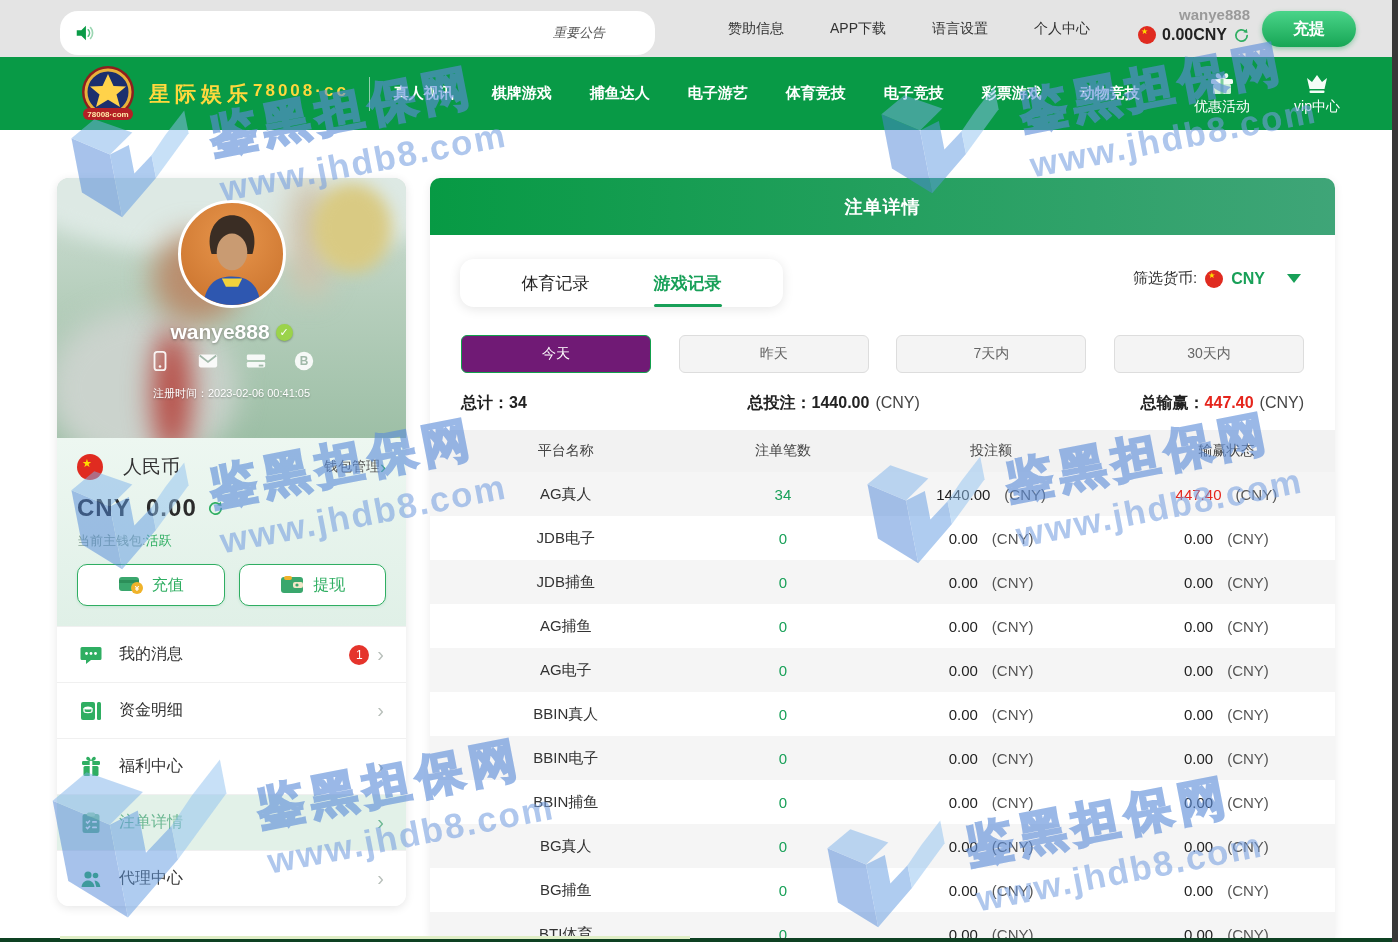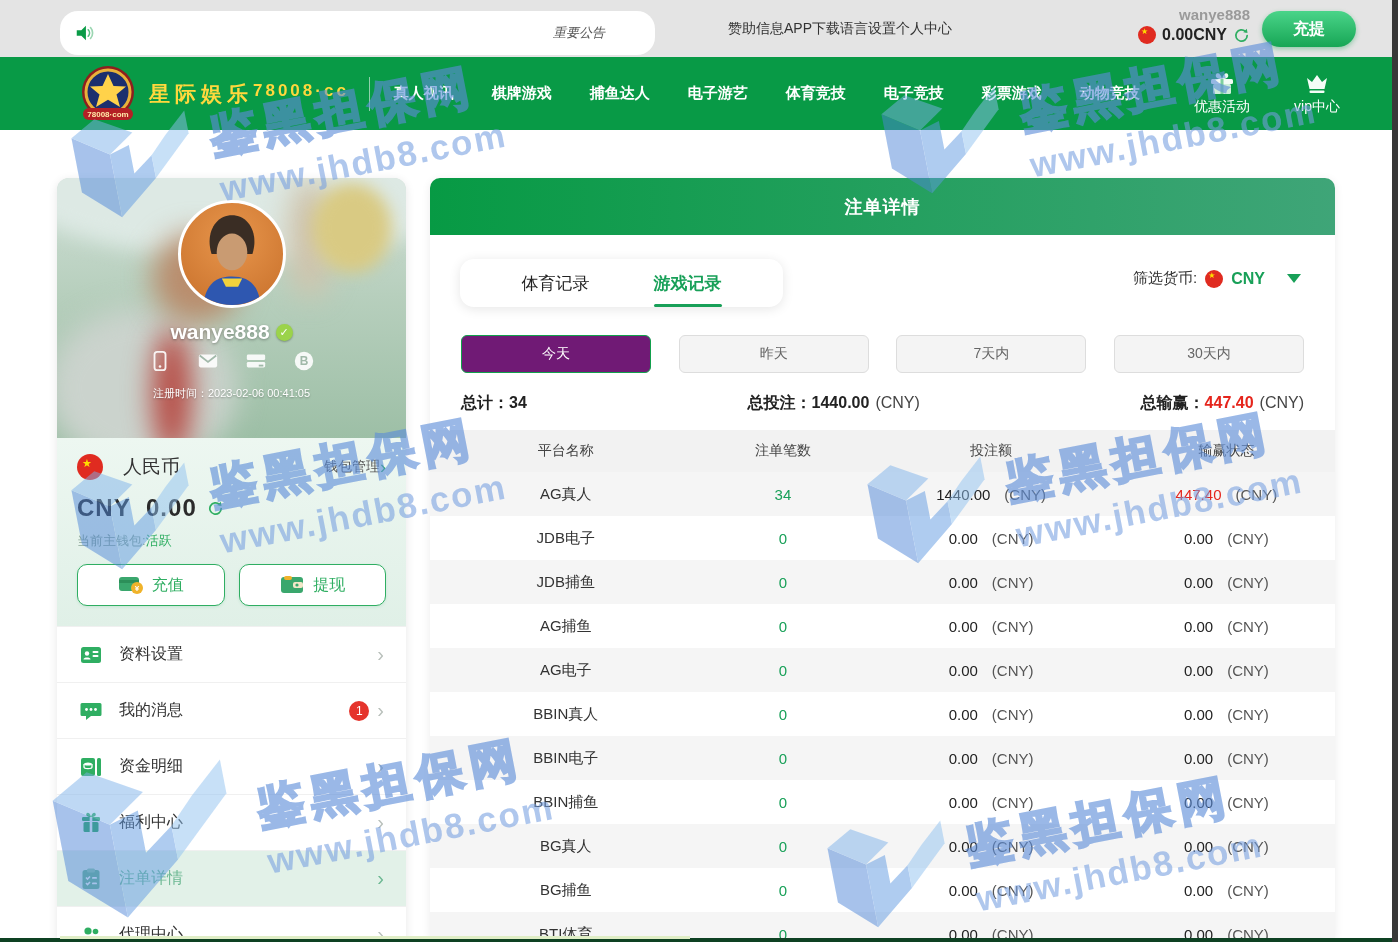--- a/index.html
+++ b/index.html
@@ -6,21 +6,21 @@
   html,body { width:1398px; height:942px; overflow:hidden; }
   body { font-family:"Liberation Sans","DejaVu Sans",sans-serif; background:#fff; }
   .page { position:relative; width:1398px; height:942px; overflow:hidden; background:#fff; }
 
   
   .topbar { position:absolute; left:0; top:0; width:1398px; height:57px; background:#e4e4e4; }
   .announce { position:absolute; left:60px; top:11px; width:595px; height:44px; background:#fff;
               border-radius:18px; display:flex; align-items:center; padding:0 50px 0 14px;font-style:italic; }
   .announce .spk { width:22px; height:22px; flex:0 0 auto; }
   .announce .atext { margin-left:auto; font-size:13px; color:#555; }
-  .toplinks { position:absolute; left:728px; top:0; height:57px; display:flex; align-items:center; }
+  .toplinks { position:absolute; left:728px; top:0; height:57px; display:flex; align-items:center; gap:46px; }
   .toplink { font-size:14px; color:#333; cursor:pointer; white-space:nowrap; }
   .userblock { position:absolute; right:148px; top:6px; text-align:right; }
   .uname { font-size:15px; color:#9a9a9a; font-weight:600; }
   .balrow { display:flex; align-items:center; justify-content:flex-end; gap:6px; margin-top:3px; }
   .flag { width:18px; height:18px; border-radius:50%; background:#e02b20; position:relative; display:inline-block; }
   .flag::before { content:"★"; position:absolute; left:3px; top:1px; font-size:8px; color:#ffde00; }
   .balance { font-size:16px; font-weight:700; color:#222; }
   .refresh { width:17px; height:17px; }
   .topup-btn { position:absolute; right:42px; top:11px; width:94px; height:36px; border:none; border-radius:18px;
                background:linear-gradient(180deg,#4ad489,#17a655); color:#fff; font-size:16px; font-weight:600;
@@ -334,33 +334,20 @@
               <rect x="5" y="1" width="8" height="4" rx="2" fill="#f0b32a"></rect>
             </svg>
           <span>提现</span>
         </div>
       </div>
     </div>
 
     <div class="smenu">
       <div class="smenu-item">
         <svg viewBox="0 0 24 24">
-            <rect x="2" y="4" width="20" height="16" rx="2.5" fill="#2fae62"></rect>
-            <circle cx="8" cy="10.5" r="2.2" fill="#fff"></circle>
-            <path d="M4.5 16.5c0-2.6 7-2.6 7 0Z" fill="#fff"></path>
-            <rect x="13.5" y="8" width="6" height="2" rx="1" fill="#fff"></rect>
-            <rect x="13.5" y="12" width="6" height="2" rx="1" fill="#fff"></rect>
-          </svg>
-        <span class="smenu-label">资料设置</span>
-        <span class="smenu-right">
-            <span class="chev2"></span>
-          </span>
-      </div>
-      <div class="smenu-item">
-        <svg viewBox="0 0 24 24">
             <path d="M3 4h18a1.5 1.5 0 0 1 1.5 1.5v10A1.5 1.5 0 0 1 21 17h-9l-5 4v-4H3a1.5 1.5 0 0 1-1.5-1.5v-10A1.5 1.5 0 0 1 3 4Z" fill="#2fae62"></path>
             <circle cx="7.5" cy="10.5" r="1.4" fill="#fff"></circle>
             <circle cx="12" cy="10.5" r="1.4" fill="#fff"></circle>
             <circle cx="16.5" cy="10.5" r="1.4" fill="#fff"></circle>
           </svg>
         <span class="smenu-label">我的消息</span>
         <span class="smenu-right">
           <span class="msg-badge">1</span>
           <span class="chev2"></span>
         </span>

